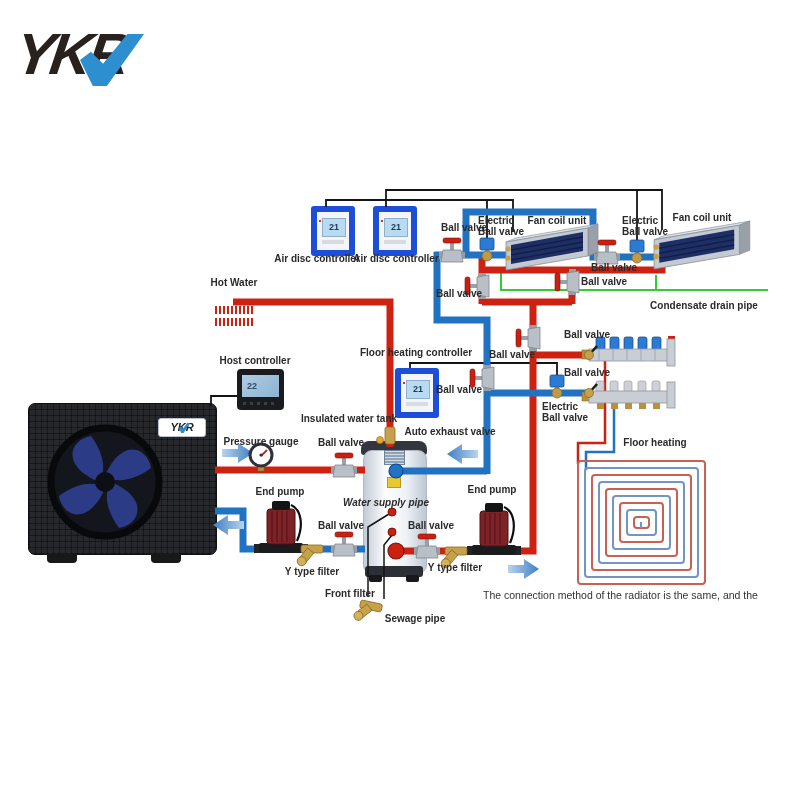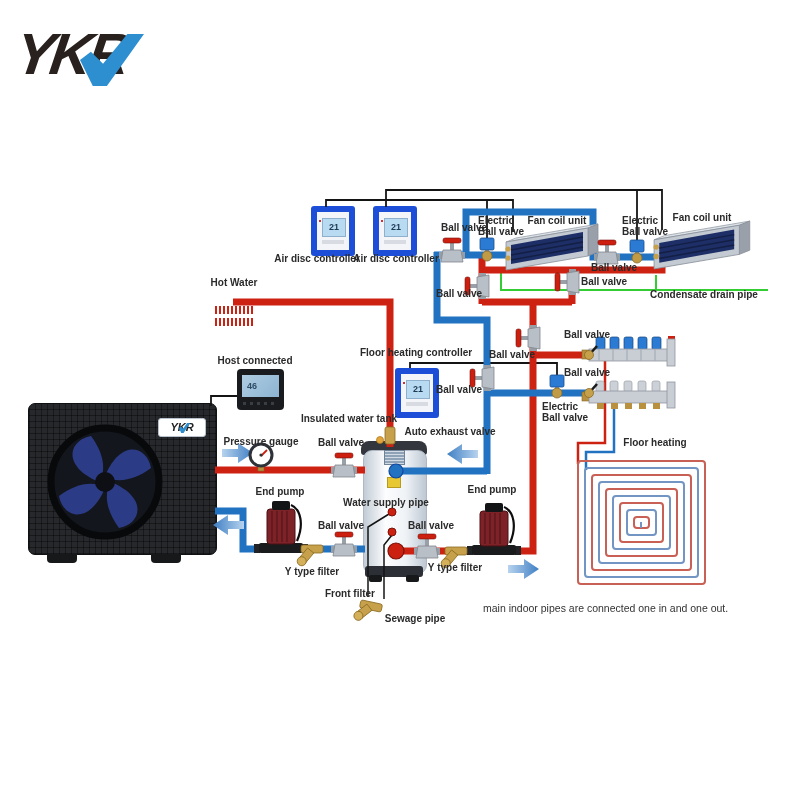--- a/index.html
+++ b/index.html
@@ -113,21 +113,21 @@
     <div class="dot"></div>
     <div class="bar"></div>
   </div>
   <div class="dev tstat" style="left:395px;top:368px;">
     <div class="scr">21</div>
     <div class="dot"></div>
     <div class="bar"></div>
   </div>
 
   <div id="host" class="dev">
-    <div class="scr">46</div>
+    <div class="scr">22</div>
     <div class="keys"></div>
   </div>
 
   <div id="tank" class="dev">
     <div class="cap"></div>
     <div class="body"></div>
     <div class="sticker"></div>
     <div class="ysticker"></div>
     <div class="band"></div>
     <div class="f1"></div>
@@ -401,31 +401,31 @@
   </div>
   <div class="lbl2" style="left:622px;top:216px;">
     <div>Electric</div>
     <div>Ball valve</div>
   </div>
   <div class="lbl2" style="left:542px;top:402px;">
     <div>Electric</div>
     <div>Ball valve</div>
   </div>
 
-  <div class="lbl" style="left:704px;top:289px;">Condensate drain pipe</div>
+  <div class="lbl" style="left:704px;top:300px;">Condensate drain pipe</div>
   <div class="lbl" style="left:234px;top:277px;">Hot Water</div>
-  <div class="lbl" style="left:255px;top:355px;">Host connected</div>
+  <div class="lbl" style="left:255px;top:355px;">Host controller</div>
   <div class="lbl" style="left:416px;top:347px;">Floor heating controller</div>
   <div class="lbl" style="left:349px;top:413px;">Insulated water tank</div>
   <div class="lbl" style="left:442px;top:426px;padding-left:16px;">Auto exhaust valve</div>
   <div class="lbl" style="left:261px;top:436px;">Pressure gauge</div>
   <div class="lbl" style="left:280px;top:486px;">End pump</div>
   <div class="lbl" style="left:492px;top:484px;">End pump</div>
-  <div class="lbl" style="left:386px;top:497px;">Water supply pipe</div>
+  <div class="lbl" style="left:386px;top:497px;font-style:italic;">Water supply pipe</div>
   <div class="lbl" style="left:312px;top:566px;">Y type filter</div>
   <div class="lbl" style="left:455px;top:562px;">Y type filter</div>
   <div class="lbl" style="left:350px;top:588px;">Front filter</div>
   <div class="lbl" style="left:415px;top:613px;">Sewage pipe</div>
   <div class="lbl" style="left:655px;top:437px;">Floor heating</div>
 
-  <div class="note" style="left:483px;top:602px;">main indoor pipes are connected one in and one out.</div>
+  <div class="note" style="left:483px;top:589px;">The connection method of the radiator is the same, and the</div>
 
 </div>
 
 </body></html>

